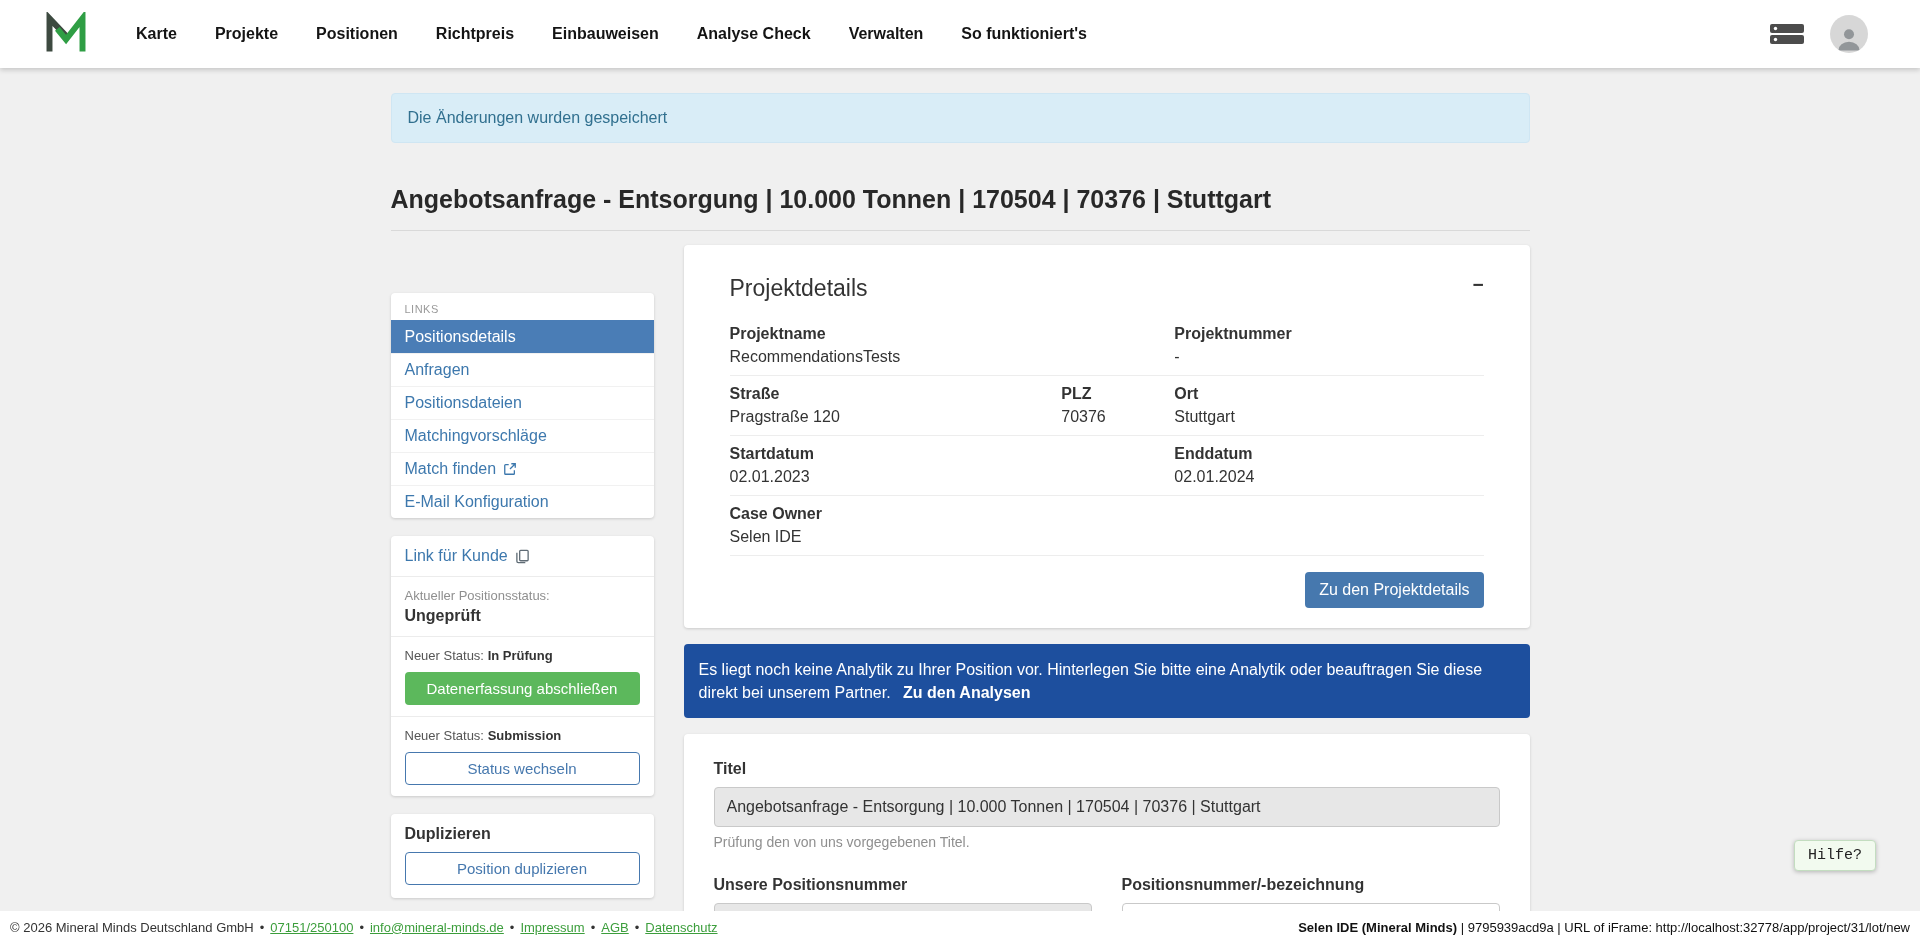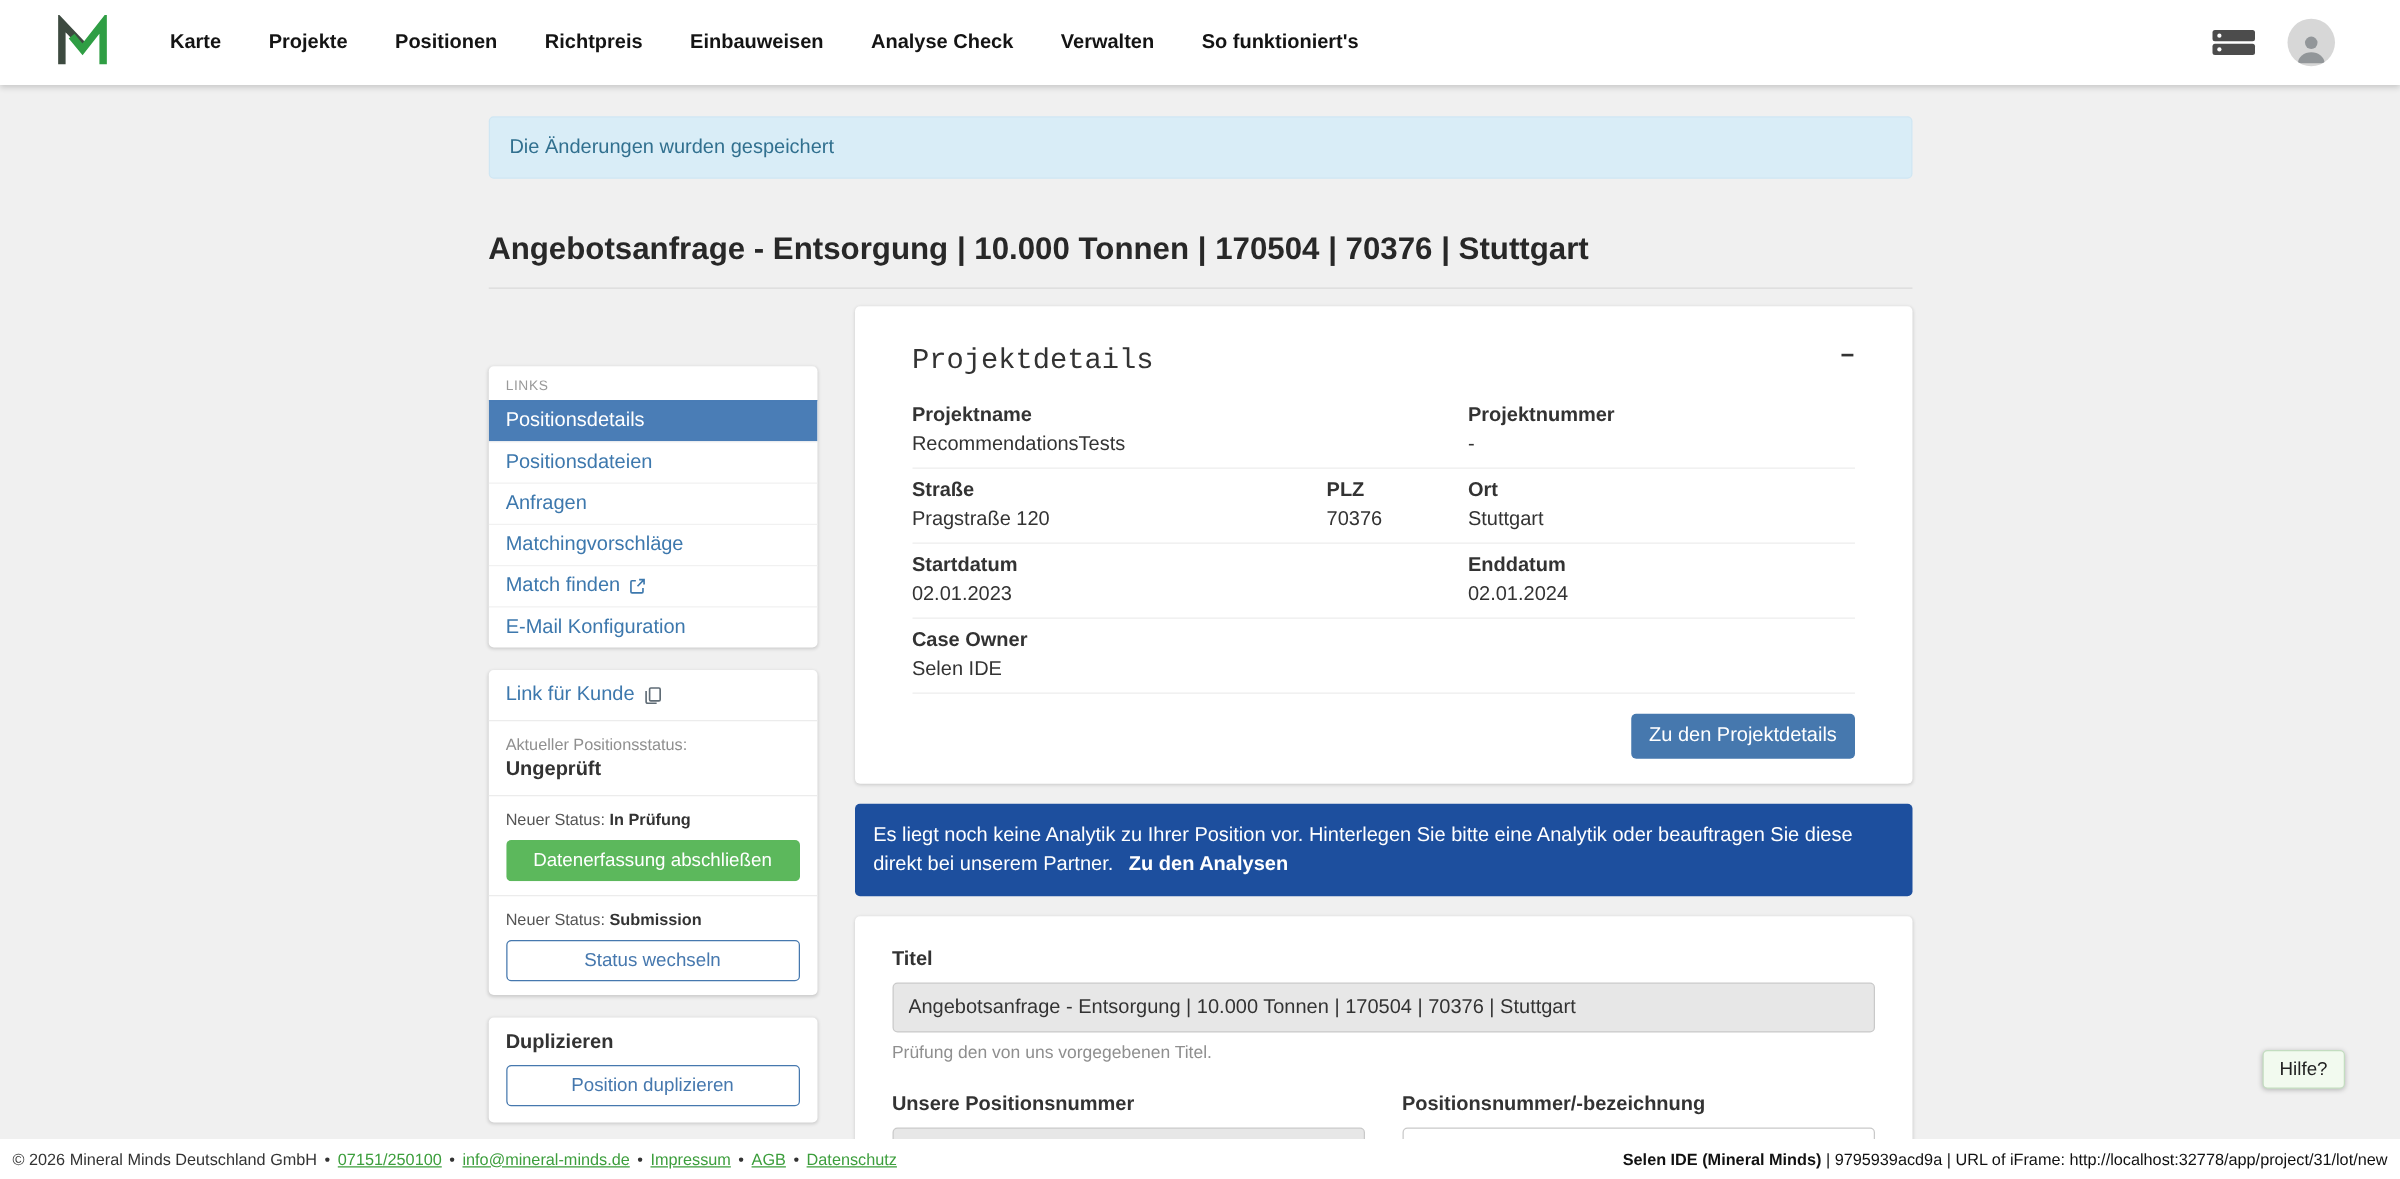--- a/index.html
+++ b/index.html
@@ -52,21 +52,21 @@
   .btn-outline-red { border-color:#d9534f; color:#d9534f; background:#fff; margin-top:8px; }
   .small-card { margin-top:18px; padding:11px 14px 13px; }
   .small-card-title { font-size:16px; font-weight:700; color:#333; }
   .caret { display:inline-block; width:0; height:0; border-left:5px solid transparent;
            border-right:5px solid transparent; border-top:5px solid currentColor;
            margin-left:7px; }
 
   
   .pd-card { padding:30px 46px 20px; }
   .pd-head { display:flex; justify-content:space-between; align-items:flex-start; }
-  .pd-title { font-size:23px; font-weight:400; color:#333;font-family:Liberation Mono, monospace; }
+  .pd-title { font-size:23px; font-weight:400; color:#333; }
   .collapse-btn { font-size:19px; font-weight:700; color:#333; cursor:pointer; line-height:1; }
   .pd-rows { margin-top:14px; }
   .pd-row { display:grid; grid-template-columns:44% 15% 41%; padding:8px 0;
             border-bottom:1px solid #ededed; }
   .c1 { grid-column:1; } .c2 { grid-column:2; } .c3 { grid-column:3; }
   .pd-label { font-size:16px; font-weight:700; color:#333; line-height:1.25; }
   .pd-value { font-size:16px; color:#333; margin-top:3px; line-height:1.25; }
   .pd-actions { text-align:right; margin-top:16px; }
   .btn-primary { display:inline-block; background:#4678ae; color:#fff; font-size:16px;
                  padding:9px 14px; border-radius:4px; border:none; cursor:pointer;
@@ -84,21 +84,21 @@
                 padding:0 12px; font-size:16px; color:#333; font-family:inherit; background:#fff; }
   .text-input:disabled { background:#e7e7e7; color:#333; }
   .help-text { font-size:14px; color:#8f8f8f; margin-top:7px; }
   .form-row { display:flex; gap:30px; margin-top:26px; }
   .form-col { flex:1; min-width:0; }
 
   
   .help-btn { position:fixed; right:44px; bottom:72px; background:#f2faef;
               border:1px solid #c3ddc0; border-radius:4px; padding:6px 13px; font-size:15px;
               color:#222; box-shadow:0 1px 4px rgba(0,0,0,.25); cursor:pointer; z-index:50;
-              font-family:Liberation Sans, sans-serif; }
+              font-family:Liberation Mono, monospace; }
   .footer { position:fixed; bottom:0; left:0; right:0; height:32px; background:#fff;
             display:flex; align-items:center; justify-content:space-between;
             padding:0 10px; font-size:13px; z-index:45; }
   .footer-left { display:flex; align-items:center; white-space:nowrap; }
   .footer-link { color:#3c9e3c; text-decoration:underline; cursor:pointer; }
   .footer-link::before { content:"•"; color:#333; margin:0 6px; display:inline-block; }
   .footer-right { white-space:nowrap; color:#111; }
 </style>
 </head>
 <body>
@@ -145,24 +145,24 @@
   <div class="layout">
 
     <aside class="sidebar">
 
       <div class="card links-card">
         <div class="links-header">LINKS</div>
         <a class="side-item active">
           <span>Positionsdetails</span>
         </a>
         <a class="side-item">
+          <span>Anfragen</span>
+        </a>
+        <a class="side-item">
           <span>Positionsdateien</span>
-        </a>
-        <a class="side-item">
-          <span>Anfragen</span>
         </a>
         <a class="side-item">
           <span>Matchingvorschläge</span>
         </a>
         <a class="side-item">
           <span>Match finden</span>
           <svg width="14" height="14" viewBox="0 0 16 16">
             <path d="M6.5 3 H3 a1 1 0 0 0 -1 1 v9 a1 1 0 0 0 1 1 h9 a1 1 0 0 0 1 -1 V9.5" fill="none" stroke="#3d78ad" stroke-width="1.5"></path>
             <path d="M9.5 2 H14 V6.5 M14 2 L8 8" fill="none" stroke="#3d78ad" stroke-width="1.5"></path>
           </svg>

